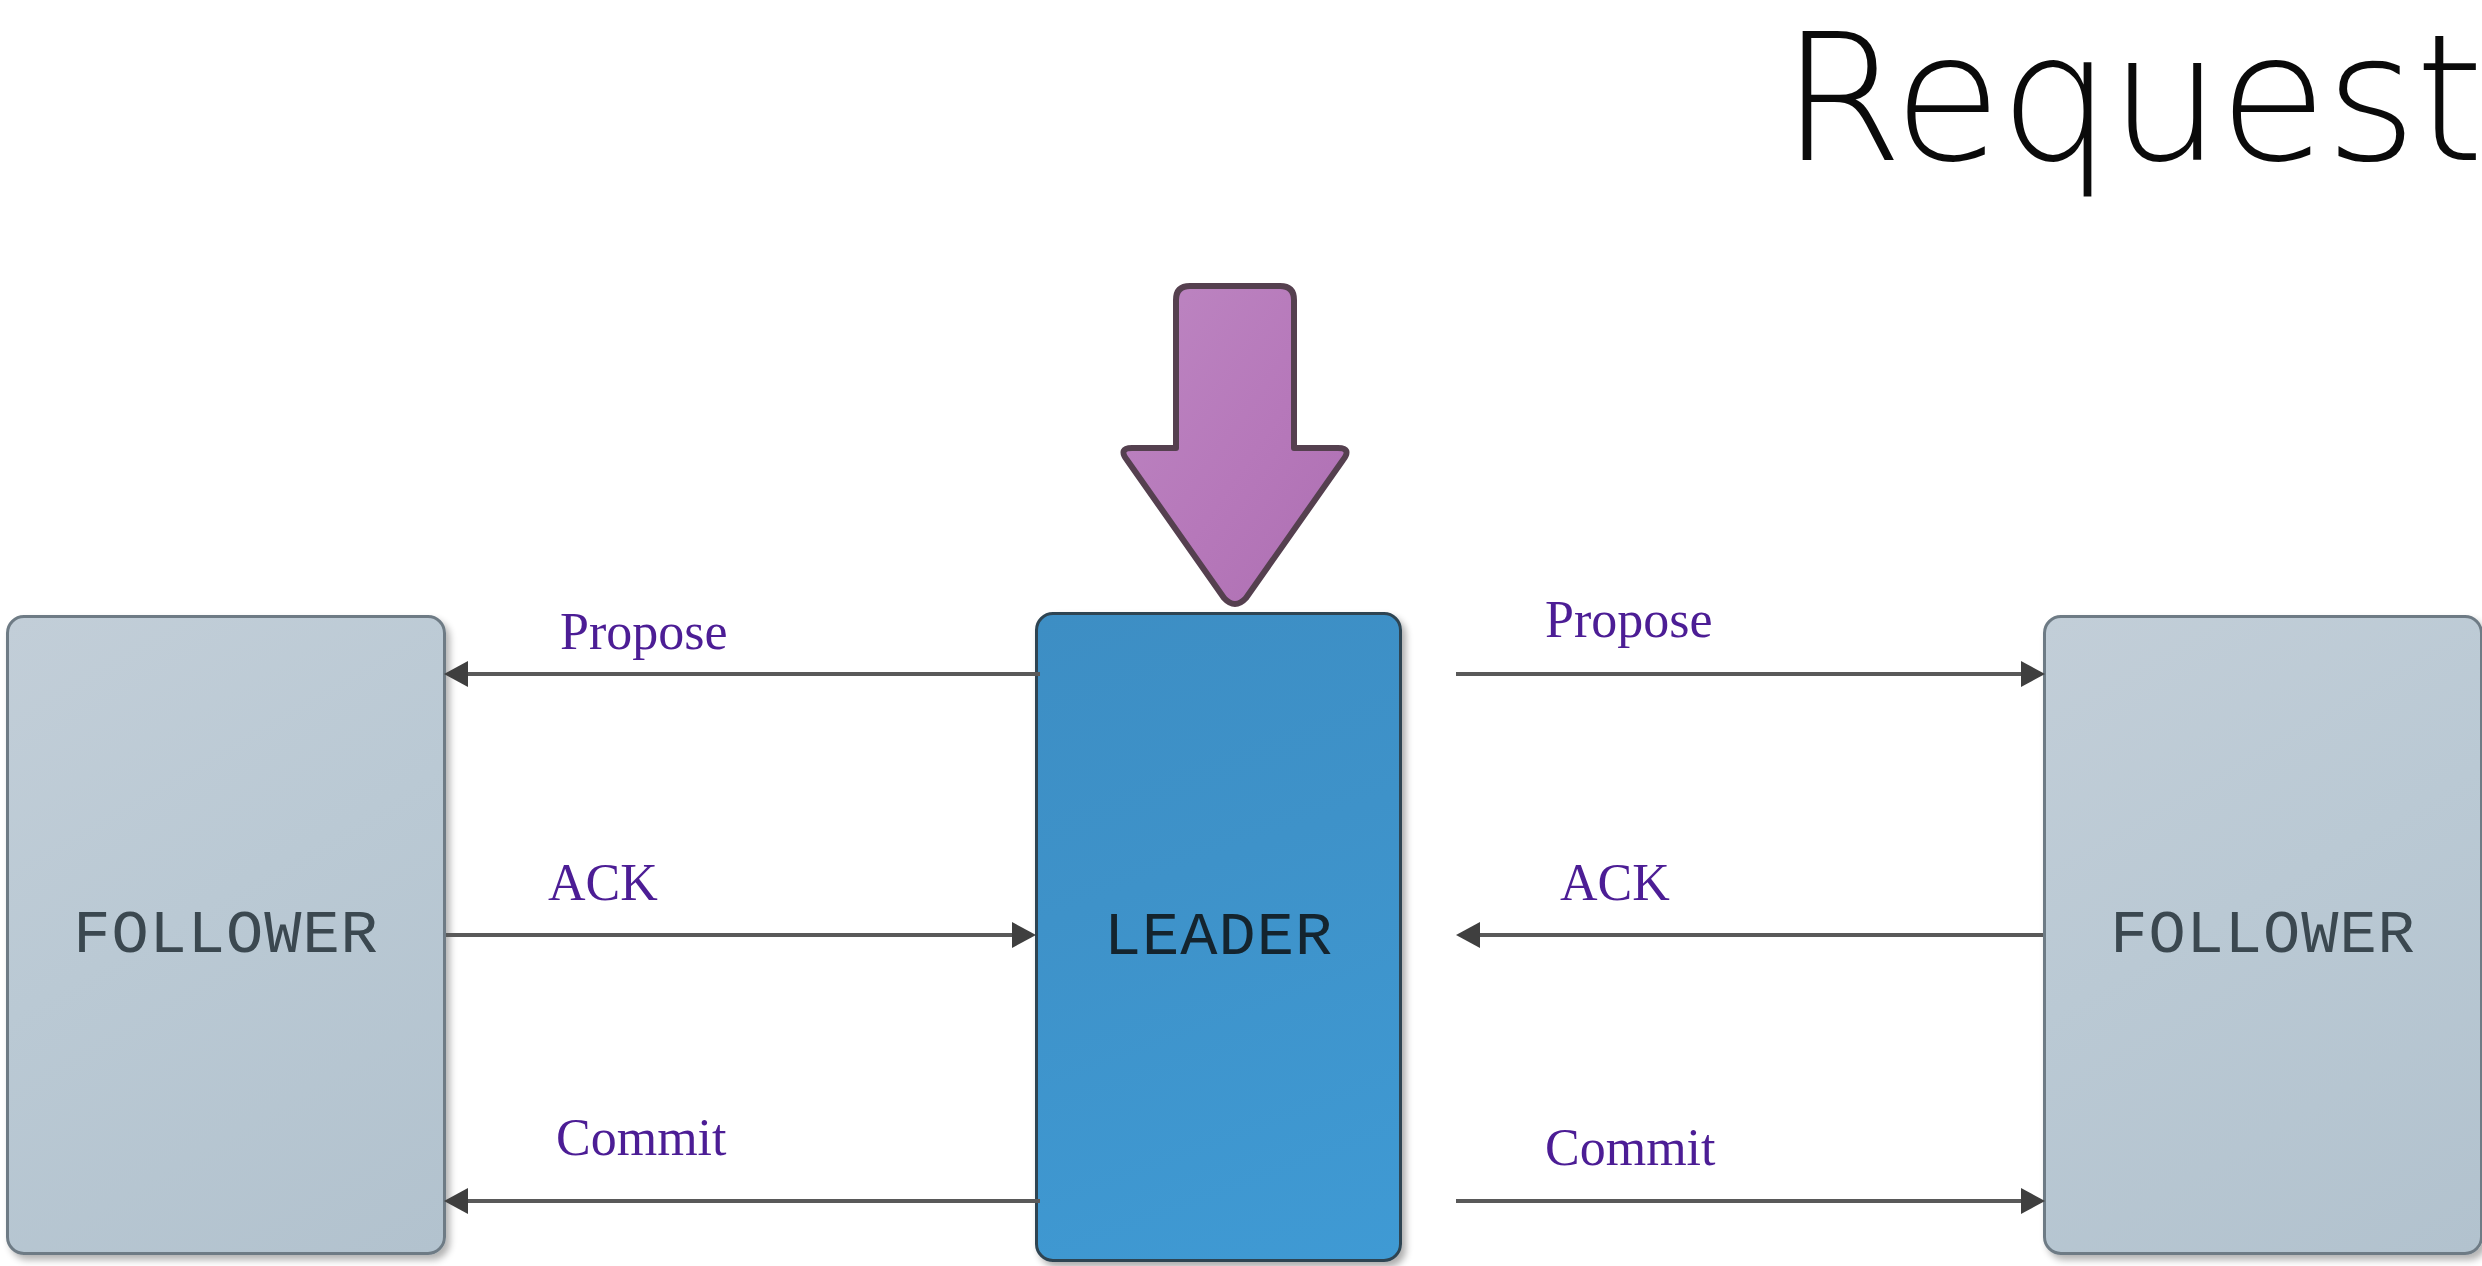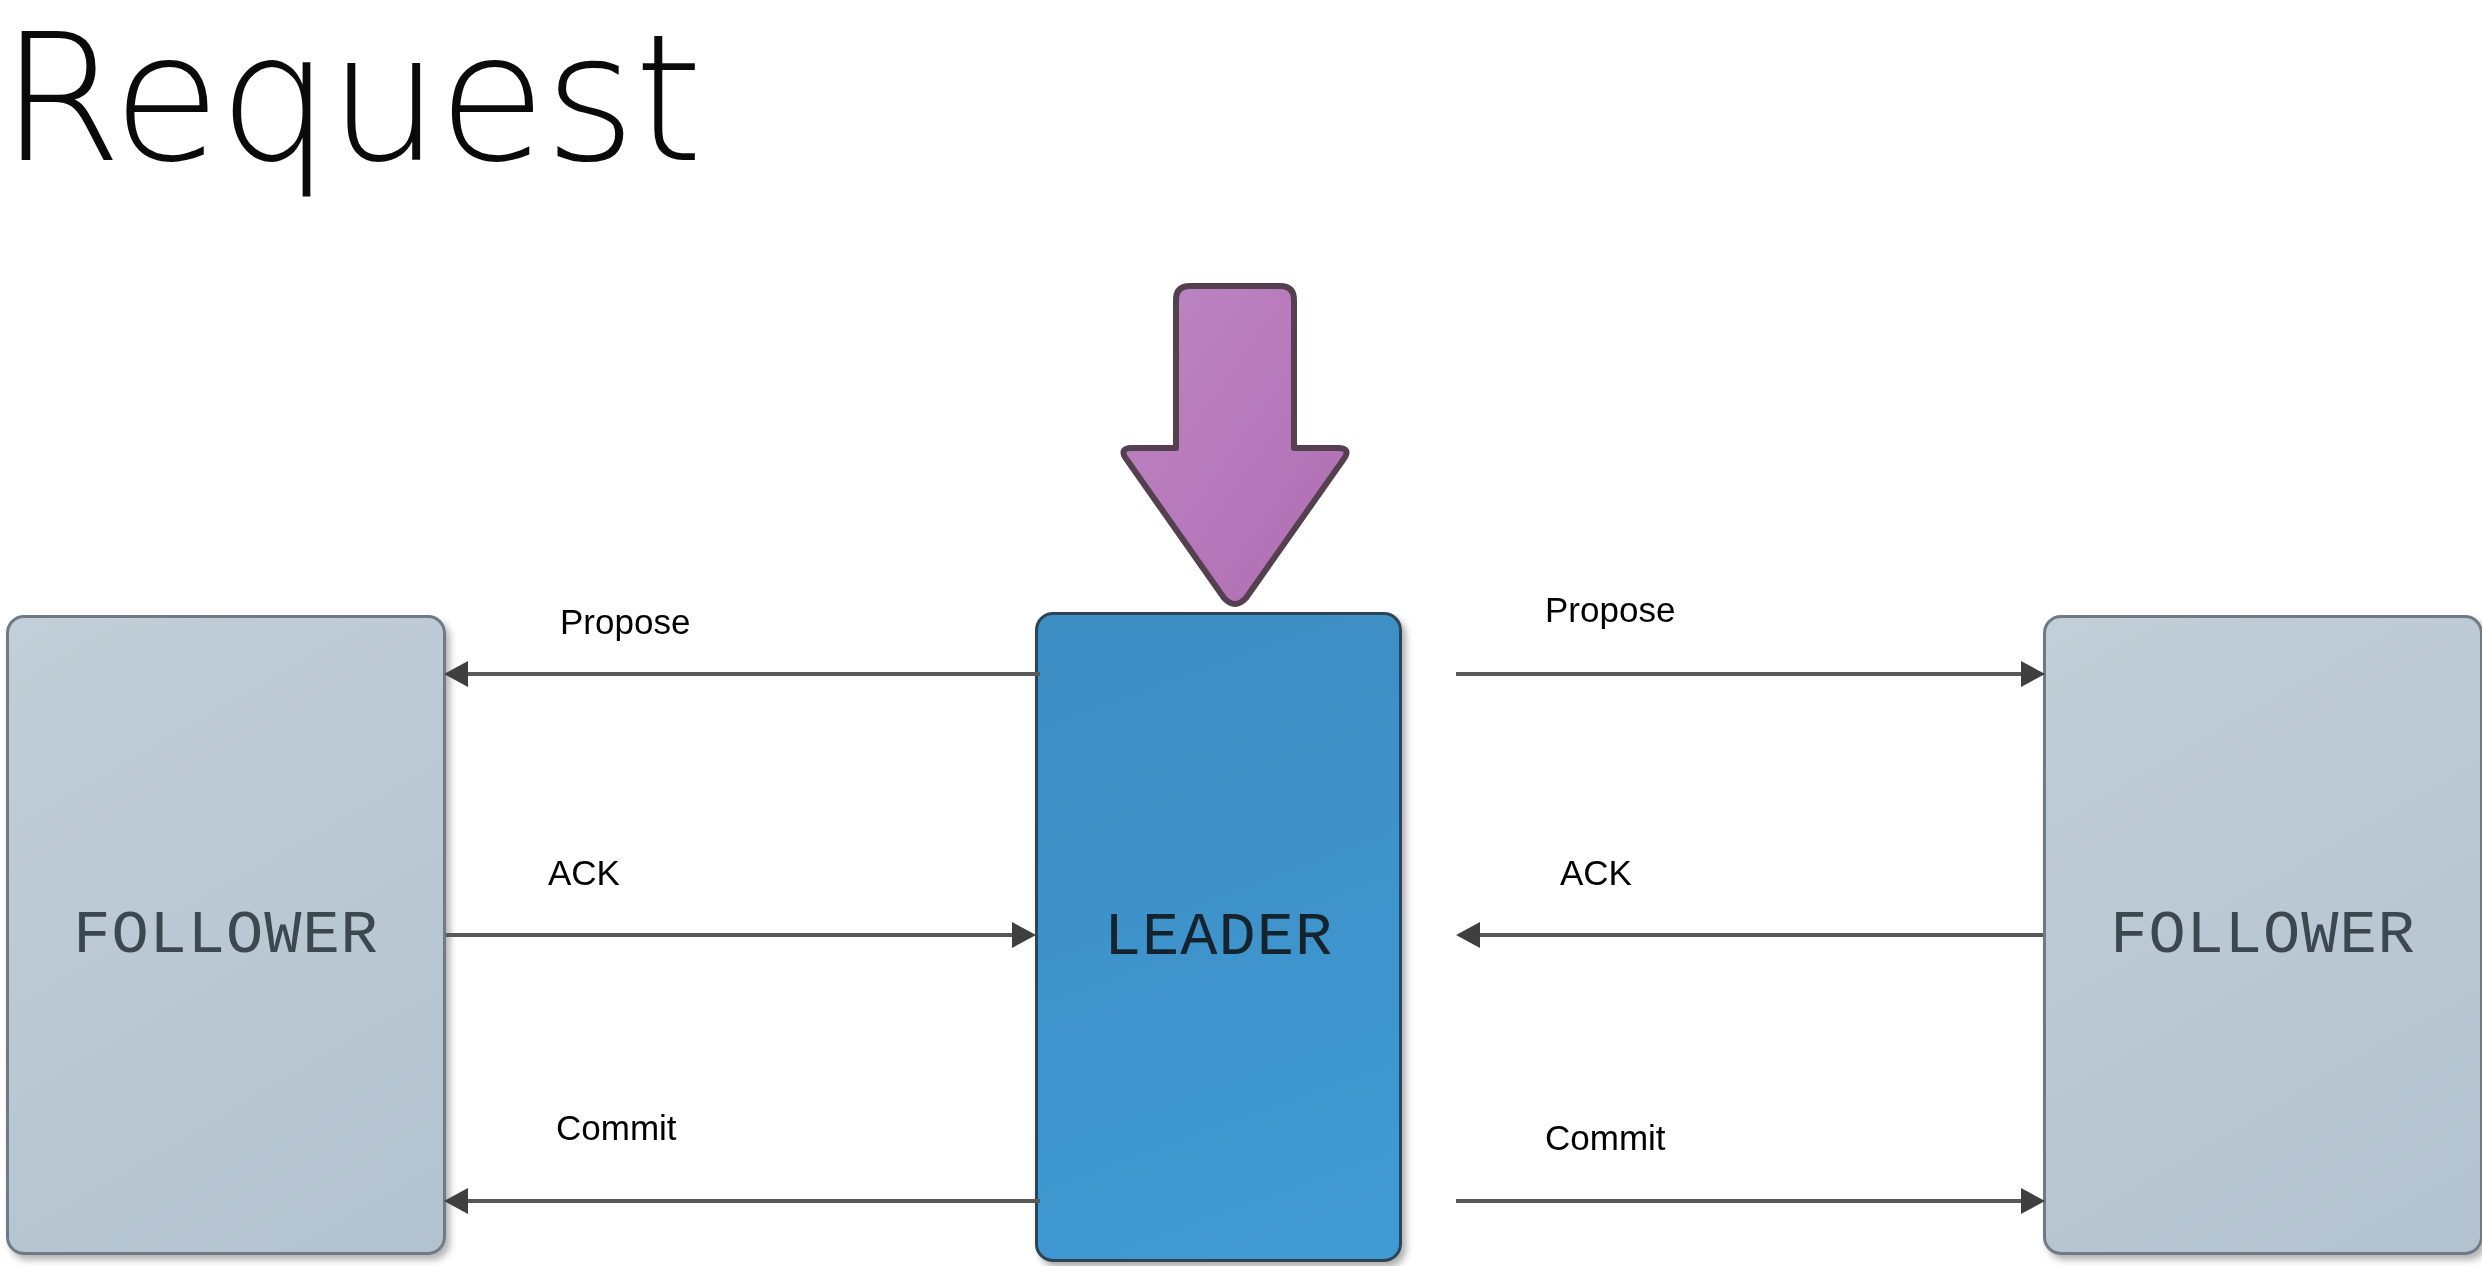--- a/index.html
+++ b/index.html
@@ -17,21 +17,21 @@
     background: #ffffff;
     overflow: hidden;
   }
 
   
   #title {
     position: absolute;
     left: 0;
     top: 8px;
     width: 2482px;
-    text-align: left;
+    text-align: right;
     font-family: "DejaVu Sans", sans-serif;
     font-weight: 300;
     font-size: 176px;
     line-height: 1.05;
     letter-spacing: -2px;
     color: #0a0a0a;
     white-space: nowrap;
   }
 
   
@@ -81,24 +81,24 @@
     width: 0;
     height: 0;
     border-top: 13px solid transparent;
     border-bottom: 13px solid transparent;
   }
   .arrow-head.left  { border-right: 24px solid #3f3f3f; }
   .arrow-head.right { border-left: 24px solid #3f3f3f; }
 
   .flow-label {
     position: absolute;
-    font-family: Liberation Sans, sans-serif;
+    font-family: Liberation Serif, serif;
     font-weight: 400;
-    font-size: 35px;
-    color: #000000;
+    font-size: 52px;
+    color: #4c1d95;
     white-space: nowrap;
     user-select: none;
   }
 
   
   #request-arrow {
     position: absolute;
     left: 1110px;
     top: 272px;
     width: 250px;

